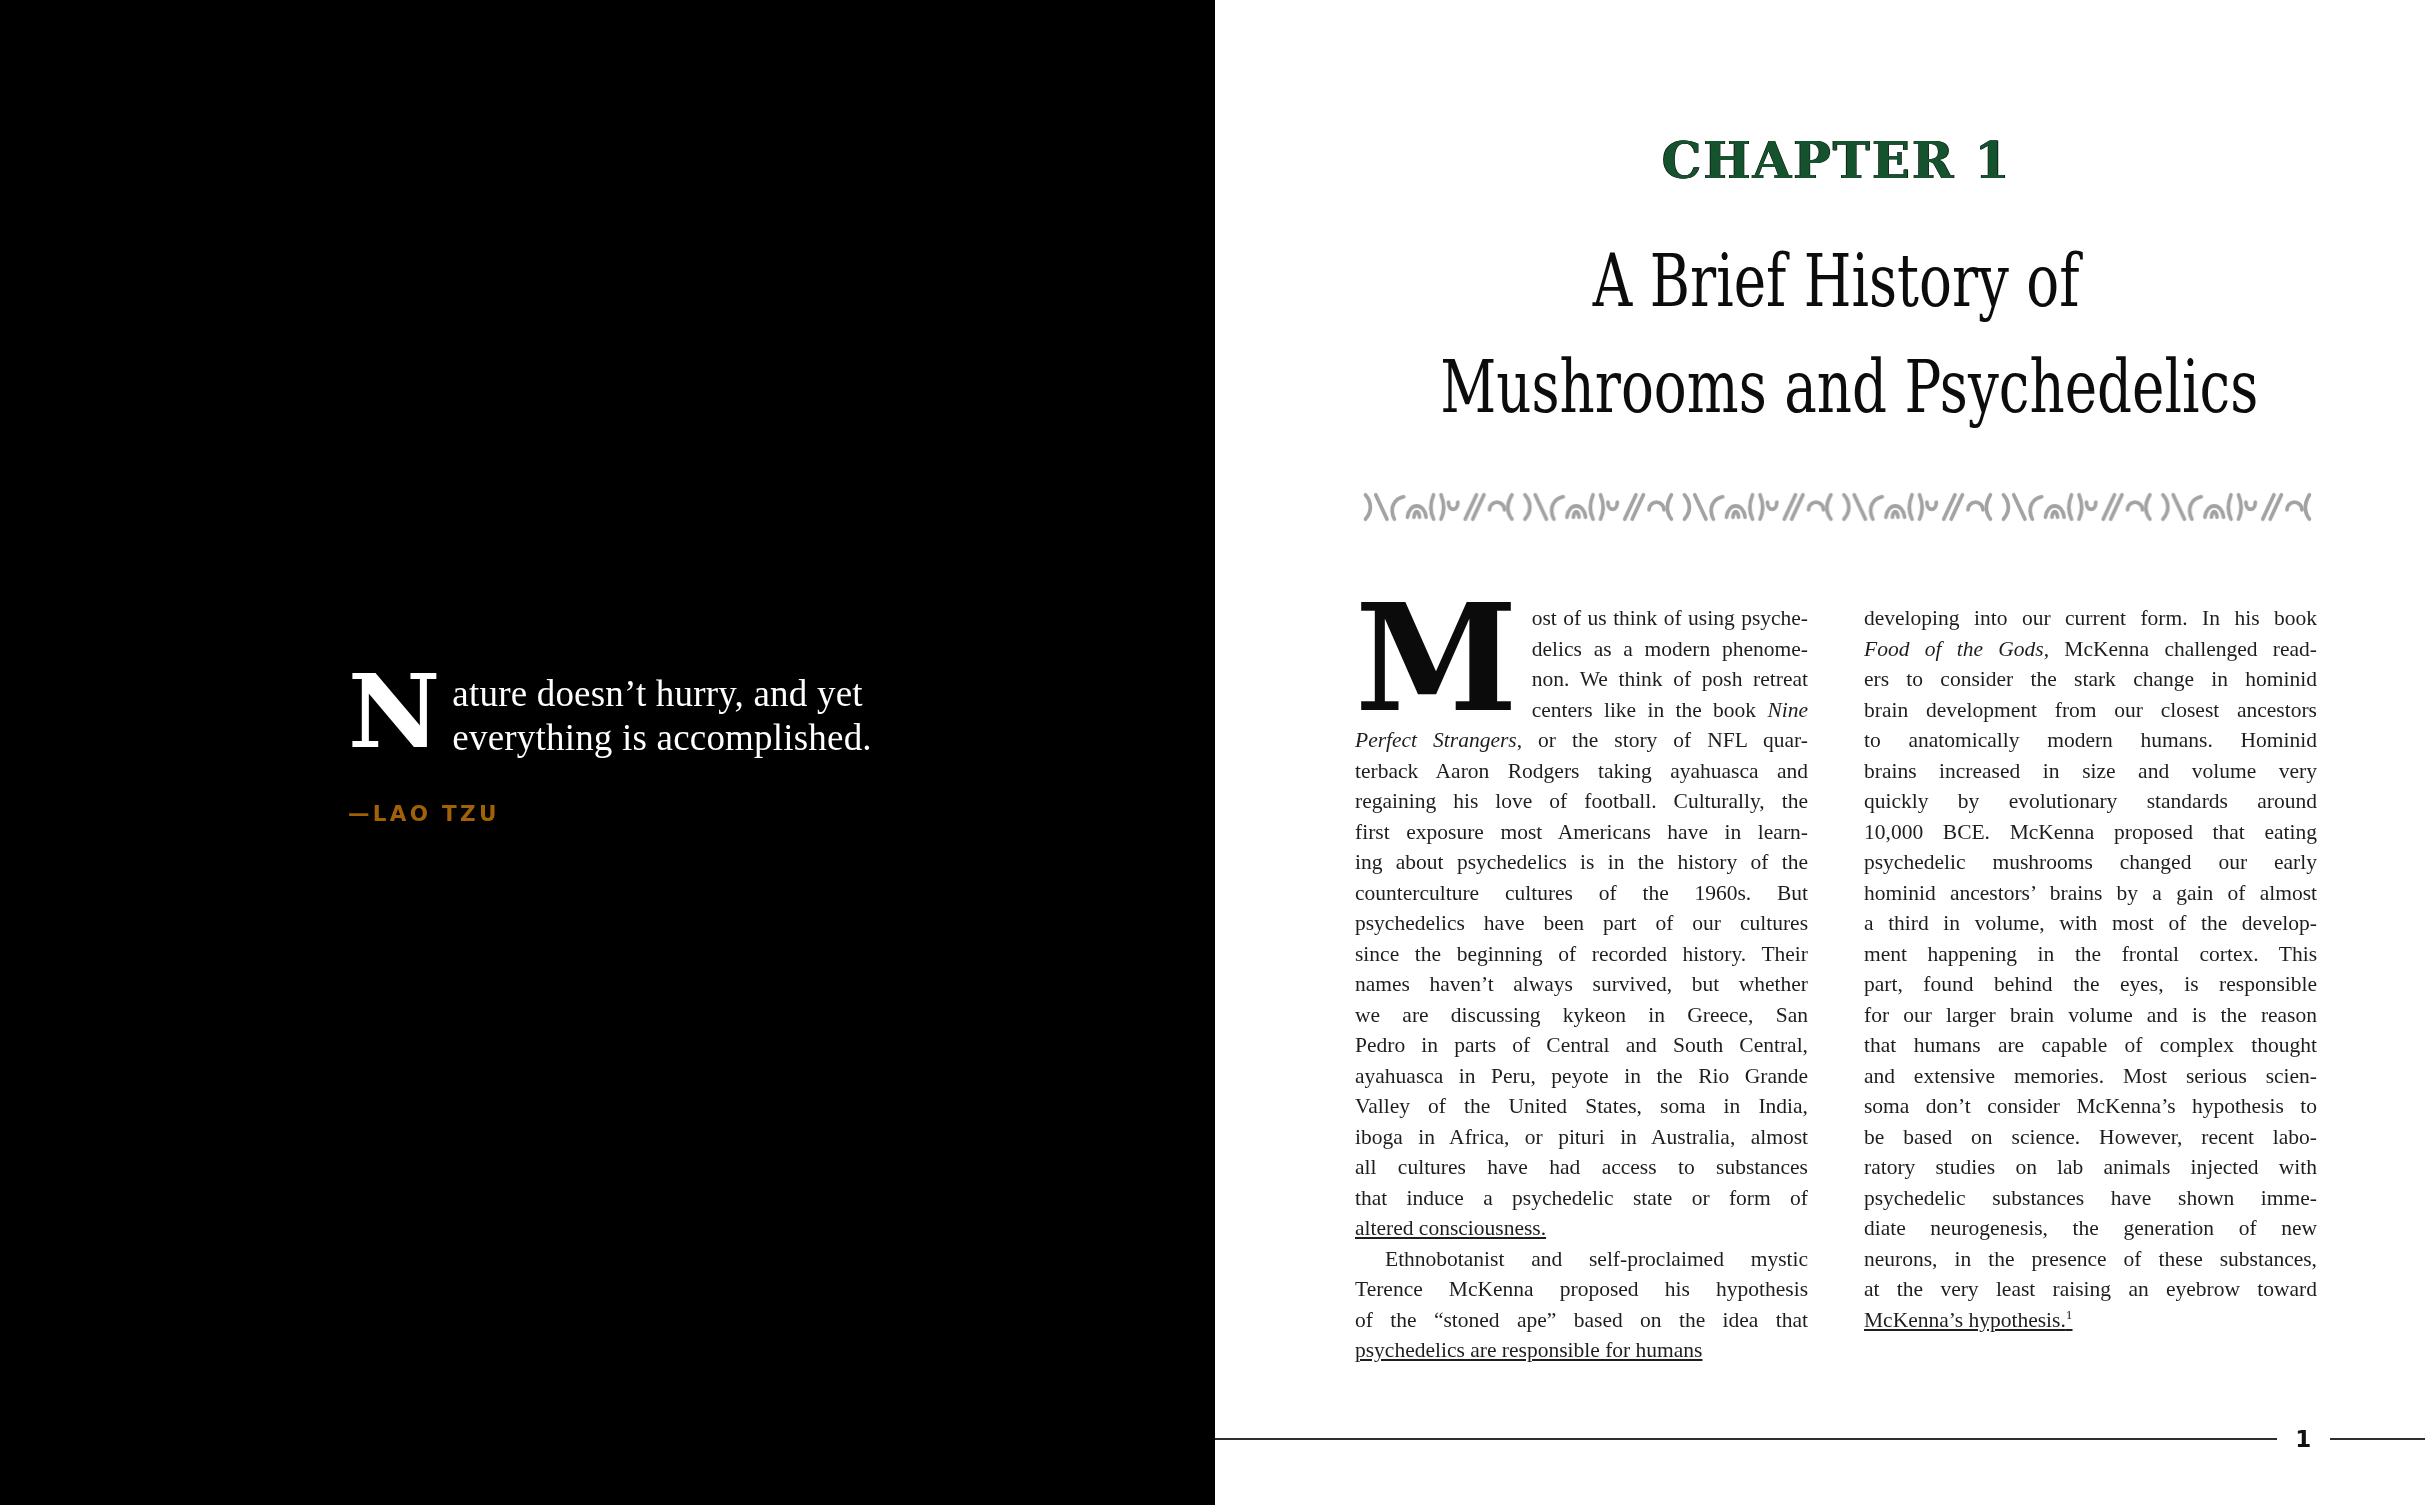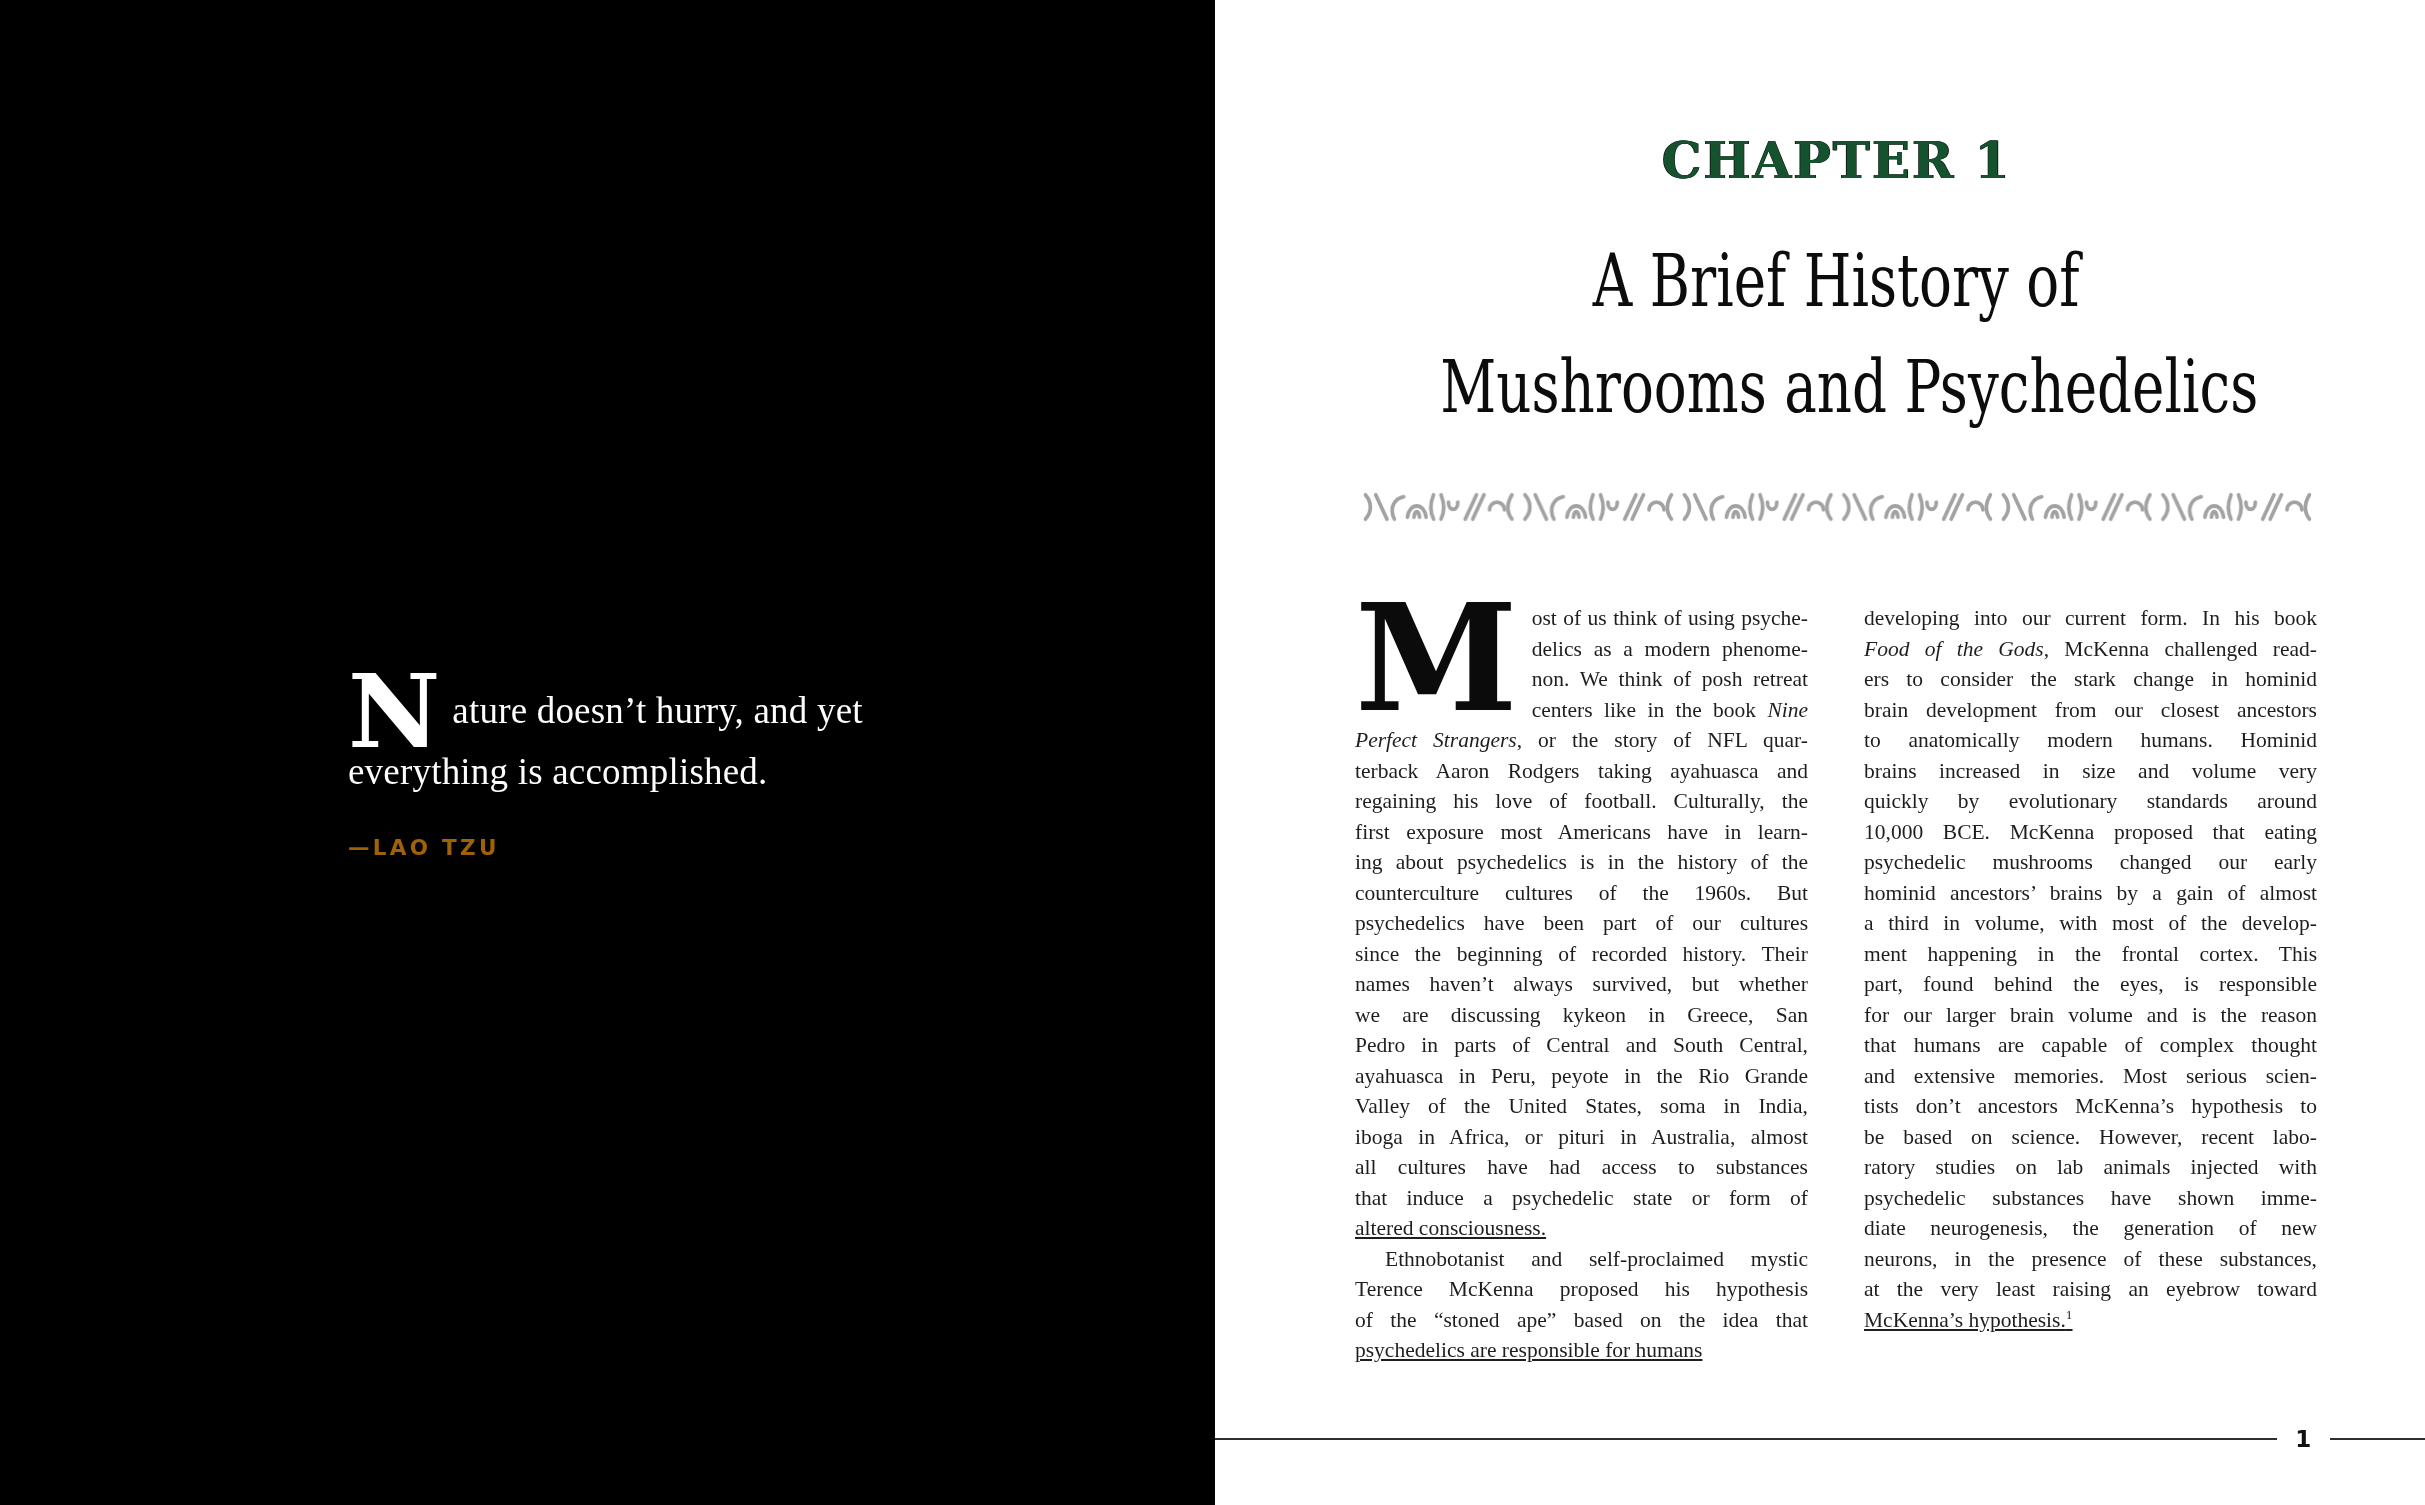--- a/index.html
+++ b/index.html
@@ -21,21 +21,20 @@
   .quote-dropcap {
     float:left;
     font-family:"DejaVu Serif", serif; font-weight:700;
     font-size:101px; line-height:75px;
     margin-right:12px; margin-top:1.9px;
     color:#ffffff;
   }
   .quote-line {
     font-size:37px; line-height:44px; letter-spacing:0.2px;
     white-space:nowrap;
-    margin-top:17px;
   }
   .quote-attribution {
     clear:both; padding-top:41px;
     font-family:"DejaVu Sans", sans-serif; font-weight:700;
     font-size:21.5px; letter-spacing:3.3px; color:#a16207;
     white-space:nowrap;
   }
 
   
   .right-page {
@@ -188,21 +187,21 @@
             <div class="bl">quickly by evolutionary standards around</div>
             <div class="bl">10,000 BCE. McKenna proposed that eating</div>
             <div class="bl">psychedelic mushrooms changed our early</div>
             <div class="bl">hominid ancestors’ brains by a gain of almost</div>
             <div class="bl">a third in volume, with most of the develop-</div>
             <div class="bl">ment happening in the frontal cortex. This</div>
             <div class="bl">part, found behind the eyes, is responsible</div>
             <div class="bl">for our larger brain volume and is the reason</div>
             <div class="bl">that humans are capable of complex thought</div>
             <div class="bl">and extensive memories. Most serious scien-</div>
-            <div class="bl">tists don’t ancestors McKenna’s hypothesis to</div>
+            <div class="bl">soma don’t consider McKenna’s hypothesis to</div>
             <div class="bl">be based on science. However, recent labo-</div>
             <div class="bl">ratory studies on lab animals injected with</div>
             <div class="bl">psychedelic substances have shown imme-</div>
             <div class="bl">diate neurogenesis, the generation of new</div>
             <div class="bl">neurons, in the presence of these substances,</div>
             <div class="bl">at the very least raising an eyebrow toward</div>
             <div class="bl last">McKenna’s hypothesis.<sup>1</sup></div>
           </div>
       </div>
     </div>

